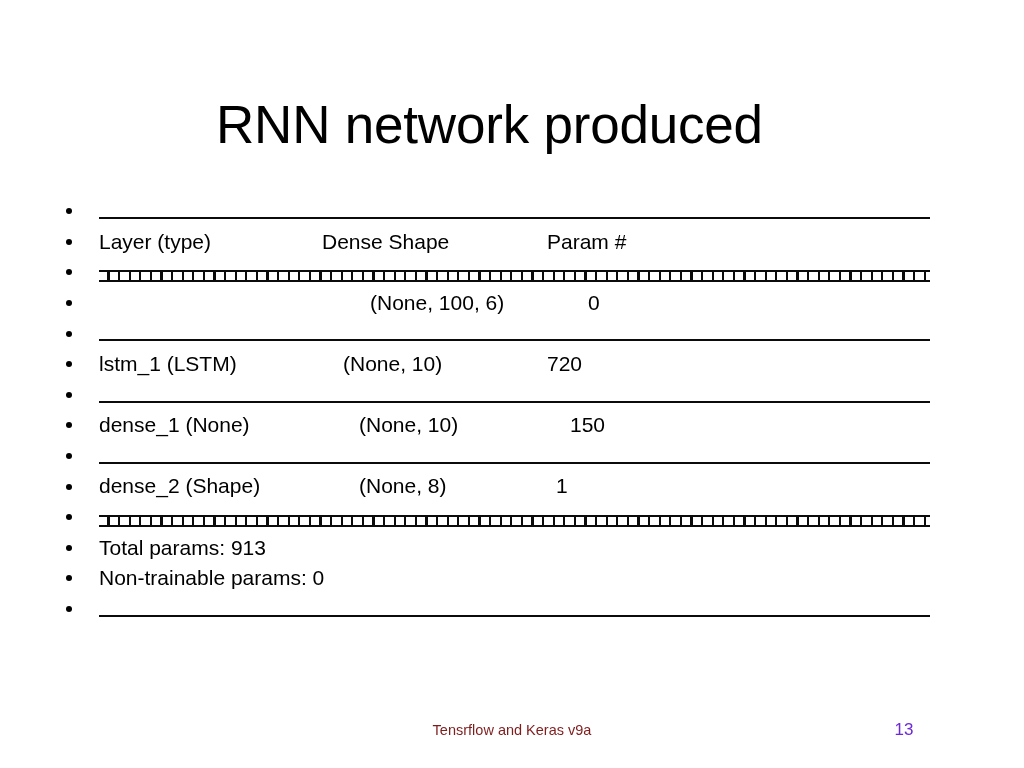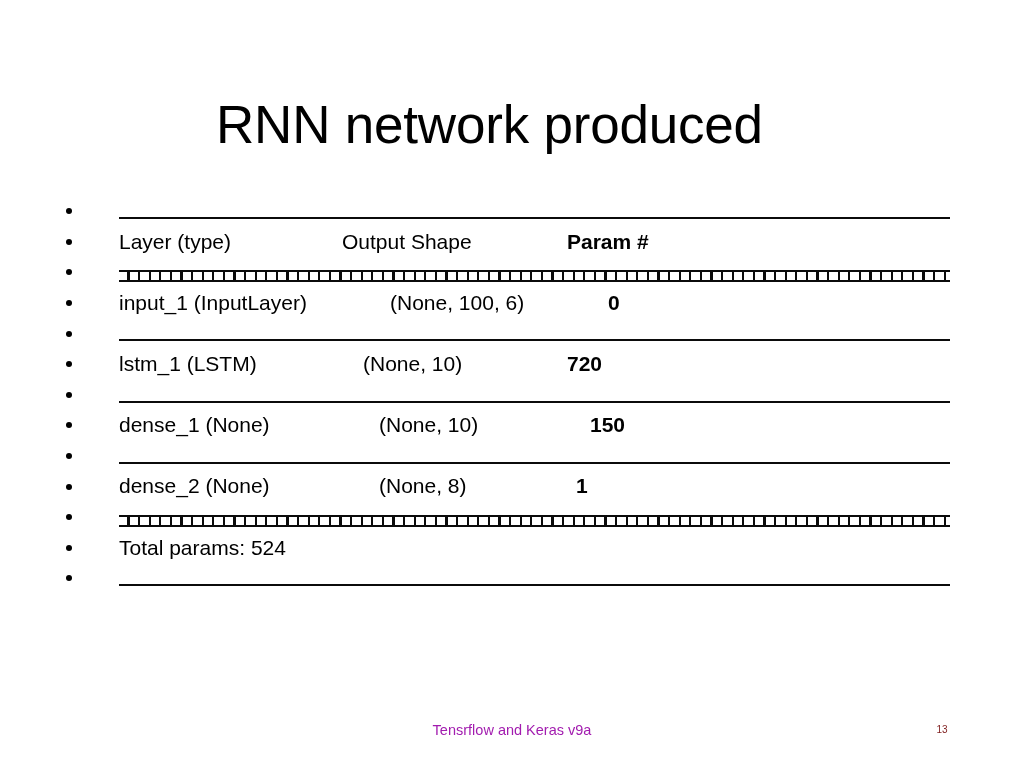--- a/index.html
+++ b/index.html
@@ -66,31 +66,30 @@
     margin-top: -3px;
     border-radius: 50%;
     background: #000000;
   }
 
   
   .line {
     position: relative;
     display: block;
     height: 30.6px;
-    margin-left: 20px;
   }
   .col {
     position: absolute;
     top: 0;
     line-height: 30.6px;
     white-space: pre;
   }
   .c-layer  { left: 0px; }
   .c-shape  { left: 223px; }
-  .c-param  { left: 448px; font-weight: bold; }
+  .c-param  { left: 448px; }
 
   
   .rule-underscore {
     position: absolute;
     left: 0px;
     top: 21px;
     width: 831px;
     height: 0;
     border-top: 2.6px solid #0b0b0b;
     font-size: 0;
@@ -120,32 +119,32 @@
 
   
   .footer-note {
     position: absolute;
     left: 312px;
     top: 720px;
     width: 400px;
     text-align: center;
     font-size: 14.5px;
     line-height: 20px;
-    color: #a21caf;
+    color: #7f1d1d;
     white-space: nowrap;
   }
   .footer-page {
     position: absolute;
-    left: 897px;
+    left: 859px;
     top: 720px;
     width: 90px;
     text-align: center;
-    font-size: 10px;
+    font-size: 17px;
     line-height: 20px;
-    color: #7f1d1d;
+    color: #6d28d9;
     white-space: nowrap;
   }
 </style>
 </head>
 <body>
 
 <div class="slide">
 
   <h1 class="slide-title">RNN network produced</h1>
 
@@ -156,37 +155,36 @@
       <span class="line">
         <span class="rule-underscore"></span>
         <span class="rule-sr">_________________________________________________________________</span>
       </span>
     </li>
 
     <li class="bullet-row">
       <span class="dot"></span>
       <span class="line">
         <span class="col c-layer">Layer (type)</span>
-        <span class="col c-shape">Output Shape</span>
+        <span class="col c-shape">Dense Shape</span>
         <span class="col c-param">Param #</span>
       </span>
     </li>
 
     <li class="bullet-row">
       <span class="dot"></span>
       <span class="line">
         <span class="rule-equals"></span>
         <span class="rule-sr">=================================================================</span>
       </span>
     </li>
 
     <li class="bullet-row">
       <span class="dot"></span>
       <span class="line">
-        <span class="col c-layer">input_1 (InputLayer)</span>
         <span class="col c-shape" style="left:271px">(None, 100, 6)</span>
         <span class="col c-param" style="left:489px">0</span>
       </span>
     </li>
 
     <li class="bullet-row">
       <span class="dot"></span>
       <span class="line">
         <span class="rule-underscore"></span>
         <span class="rule-sr">_________________________________________________________________</span>
@@ -223,42 +221,48 @@
       <span class="dot"></span>
       <span class="line">
         <span class="rule-underscore"></span>
         <span class="rule-sr">_________________________________________________________________</span>
       </span>
     </li>
 
     <li class="bullet-row">
       <span class="dot"></span>
       <span class="line">
-        <span class="col c-layer">dense_2 (None)</span>
+        <span class="col c-layer">dense_2 (Shape)</span>
         <span class="col c-shape" style="left:260px">(None, 8)</span>
         <span class="col c-param" style="left:457px">1</span>
       </span>
     </li>
 
     <li class="bullet-row">
       <span class="dot"></span>
       <span class="line">
         <span class="rule-equals"></span>
         <span class="rule-sr">=================================================================</span>
       </span>
     </li>
 
     <li class="bullet-row">
       <span class="dot"></span>
       <span class="line">
-        <span class="col c-layer">Total params: 524</span>
-      </span>
-    </li>
-
-
+        <span class="col c-layer">Total params: 913</span>
+      </span>
+    </li>
+
+
+    <li class="bullet-row">
+      <span class="dot"></span>
+      <span class="line">
+        <span class="col c-layer">Non-trainable params: 0</span>
+      </span>
+    </li>
 
     <li class="bullet-row">
       <span class="dot"></span>
       <span class="line">
         <span class="rule-underscore"></span>
         <span class="rule-sr">_________________________________________________________________</span>
       </span>
     </li>
 
   </ul>

